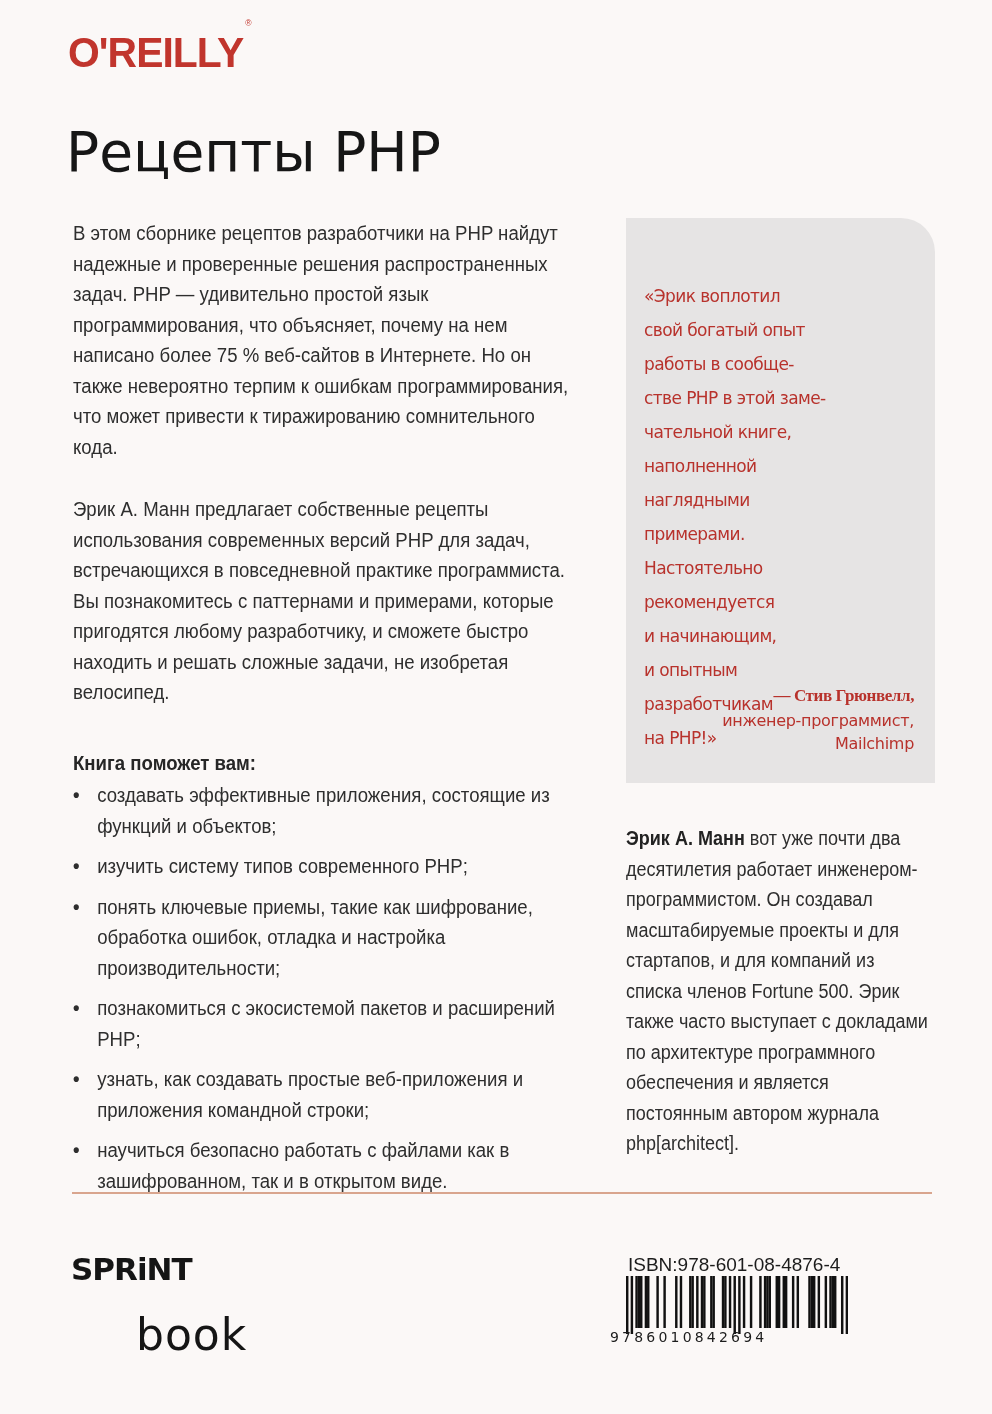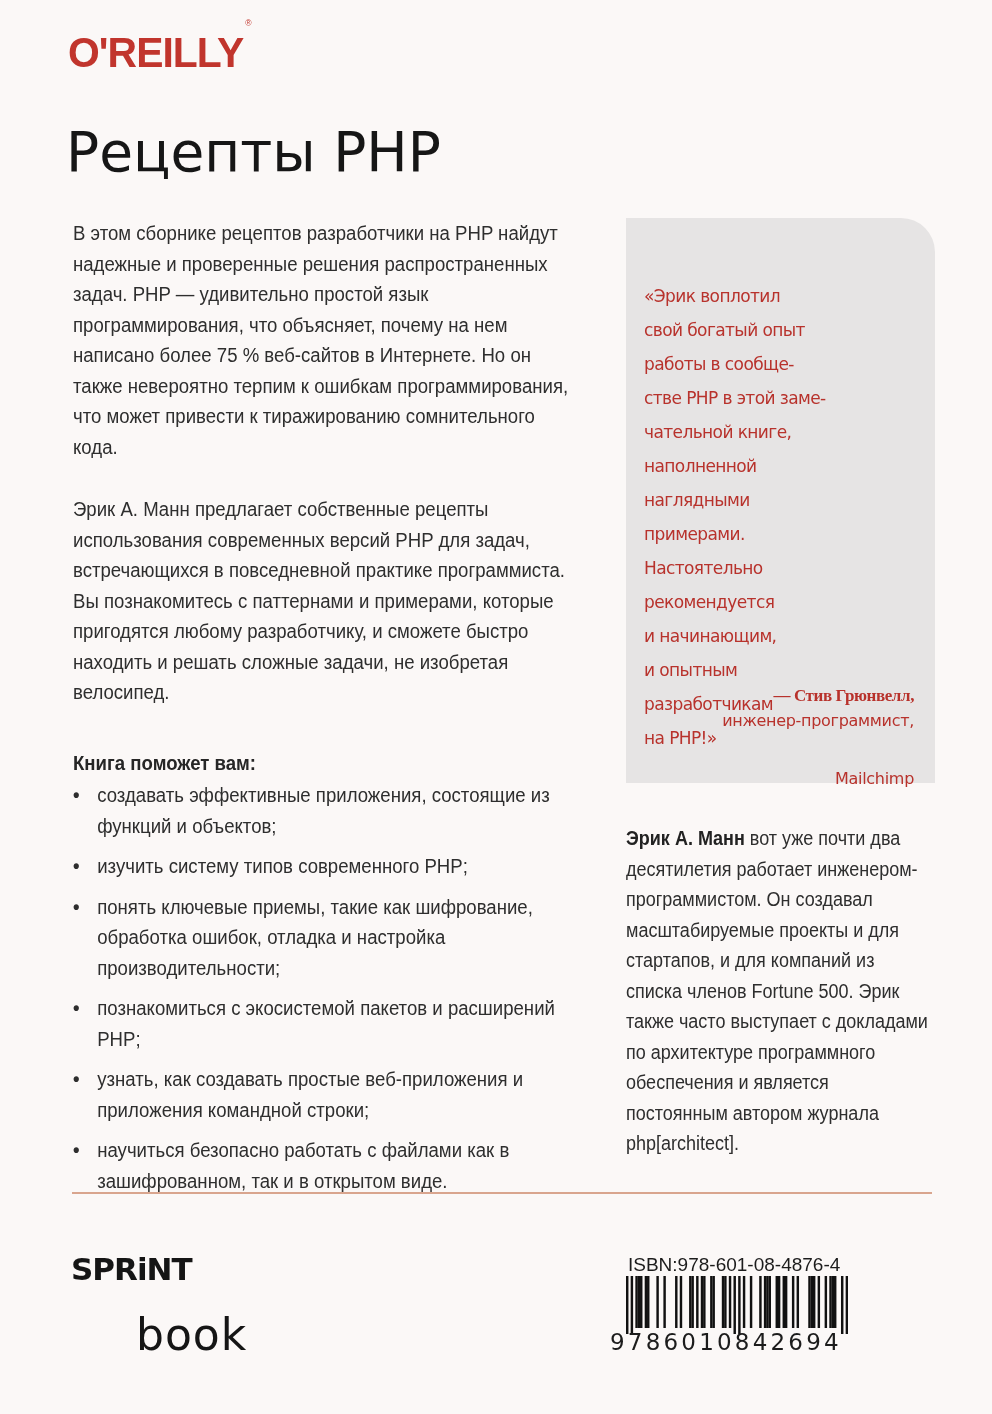--- a/index.html
+++ b/index.html
@@ -47,21 +47,21 @@
     position: absolute; right: 78px; top: 686px; text-align: right;
     font-family: Liberation Serif, serif; font-weight: bold; font-size: 17px; color: #b8322c;
     letter-spacing: -0.4px;
     margin-left: 20px;
   }
   .quote-role, .quote-company {
     position: absolute; right: 78px; text-align: center;
     font-family: "DejaVu Sans", sans-serif; font-size: 16px; color: #b8322c; letter-spacing: -0.3px;
   }
   .quote-role { top: 711px; }
-  .quote-company { top: 769px; }
+  .quote-company { top: 734px; }
   .bio {
     position: absolute; left: 626px; top: 823px; width: 340px;
     font-family: "Liberation Sans", sans-serif; font-size: 20px; line-height: 30.5px; color: #2e2e2e;
     transform: scaleX(0.9); transform-origin: left top;
   }
   .bio .name { font-weight: bold; color: #222; }
   .divider {
     position: absolute; left: 72px; top: 1192px; width: 860px; height: 2px;
     background: #d9a58e;
   }
@@ -75,21 +75,21 @@
     font-family: "DejaVu Sans", sans-serif; font-size: 44px; color: #151515;
     letter-spacing: 1px; line-height: 1; margin-top: 20px;
   }
   .isbn-text {
     position: absolute; left: 628px; top: 1254px;
     font-family: "Liberation Sans", sans-serif; font-size: 19px; color: #1c1c1c;
   }
   .barcode { position: absolute; left: 626px; top: 1276px; width: 222px; height: 58px; }
   .barcode-digits {
     position: absolute; left: 610px; top: 1329px; width: 240px;
-    font-family: "DejaVu Sans", sans-serif; font-size: 23px; color: #1c1c1c; letter-spacing: 3.2px;
+    font-family: "DejaVu Sans", sans-serif; font-size: 14px; color: #1c1c1c; letter-spacing: 3.2px;
   }
 </style>
 </head>
 <body>
 
 <div class="logo"><span>O'REILLY</span><sup>®</sup></div>
 
 <h1 class="title">Рецепты PHP</h1>
 
 <div class="col-left">

